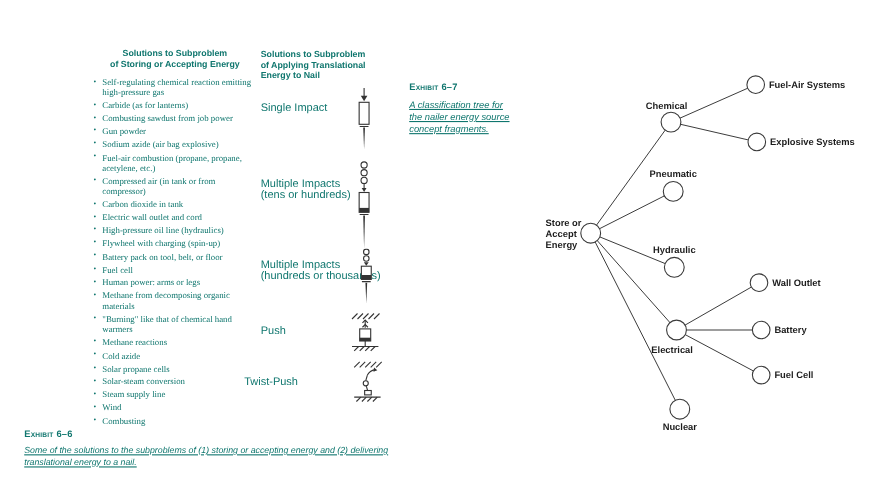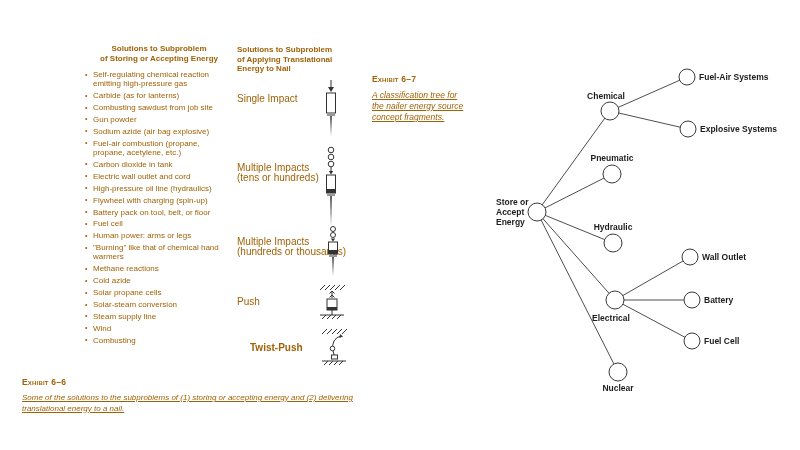--- a/index.html
+++ b/index.html
@@ -1,79 +1,81 @@
 <!DOCTYPE html>
 <html><head>
 <meta charset="utf-8">
 <style>
   html,body{margin:0;padding:0;background:#fff;}
   .page{position:relative;width:800px;height:450px;background:#ffffff;
-        font-family:"Liberation Sans",sans-serif;color:#a16207;overflow:hidden;}
+        font-family:"Liberation Sans",sans-serif;color:#0f766e;overflow:hidden;}
 
   
   .left-col{position:absolute;left:85px;top:44px;width:148px;}
   .col-header{font-weight:bold;font-size:8px;line-height:9.5px;}
   .center{text-align:center;}
   .solutions-list{list-style:none;margin:7px 0 0;padding:0;font-size:8px;line-height:9.3px;}
-  .solutions-list li{padding-left:8px;position:relative;margin-bottom:2.6px;}
+  .solutions-list li{padding-left:8px;position:relative;margin-bottom:2.6px;font-family:Liberation Serif, serif;}
   .solutions-list li::before{content:"•";position:absolute;left:0;top:-0.5px;font-size:7px;}
 
   
   .mid-header{position:absolute;left:237px;top:45px;font-weight:bold;font-size:8px;line-height:9.5px;}
   .mi-label{position:absolute;font-size:10px;line-height:9.5px;}
   .mi-1{left:237px;top:94px;}
   .mi-2{left:237px;top:163px;}
   .mi-3{left:237px;top:237px;}
   .mi-4{left:237px;top:297px;}
-  .mi-5{left:250px;top:343px;font-weight:bold;}
+  .mi-5{left:222px;top:343px;}
   .icon{position:absolute;}
   .icon svg{display:block;}
   .ic-1{left:320px;top:80px;}
   .ic-2{left:320px;top:146px;}
   .ic-3{left:322px;top:226px;}
   .ic-4{left:312px;top:283px;}
   .ic-5{left:314px;top:327px;}
 
   
   .ex-label{font-weight:bold;font-size:8.5px;font-variant:small-caps;letter-spacing:.2px;}
   .ex-caption{font-style:italic;font-size:8px;line-height:10.5px;margin-top:6px;text-decoration:underline;}
   .ex67{position:absolute;left:372px;top:74px;width:94px;}
   .ex67 .ex-caption{font-size:8.5px;line-height:11px;}
-  .ex66{position:absolute;left:22px;top:377px;width:352px;}
+  .ex66{position:absolute;left:22px;top:389px;width:352px;}
 
   
   .tree{position:absolute;left:490px;top:55px;}
   .tree line{stroke:#3a3a3a;stroke-width:0.9;}
   .tree circle{fill:#ffffff;stroke:#3a3a3a;stroke-width:1;}
   .tree text{font-family:"Liberation Sans",sans-serif;font-size:8.5px;font-weight:bold;fill:#1c1c1c;}
 </style>
 </head>
 <body>
 
 <div class="page">
 
   <section class="left-col">
     <div class="col-header center">
       <div>Solutions to Subproblem</div>
       <div>of Storing or Accepting Energy</div>
     </div>
     <ul class="solutions-list">
       <li>Self-regulating chemical reaction emitting high-pressure gas</li>
       <li>Carbide (as for lanterns)</li>
-      <li>Combusting sawdust from job site</li>
+      <li>Combusting sawdust from job power</li>
       <li>Gun powder</li>
       <li>Sodium azide (air bag explosive)</li>
       <li>Fuel-air combustion (propane, propane, acetylene, etc.)</li>
+      <li>Compressed air (in tank or from compressor)</li>
       <li>Carbon dioxide in tank</li>
       <li>Electric wall outlet and cord</li>
       <li>High-pressure oil line (hydraulics)</li>
       <li>Flywheel with charging (spin-up)</li>
       <li>Battery pack on tool, belt, or floor</li>
       <li>Fuel cell</li>
       <li>Human power: arms or legs</li>
+      <li>Methane from decomposing organic materials</li>
       <li>"Burning" like that of chemical hand warmers</li>
       <li>Methane reactions</li>
       <li>Cold azide</li>
       <li>Solar propane cells</li>
       <li>Solar-steam conversion</li>
       <li>Steam supply line</li>
       <li>Wind</li>
       <li>Combusting</li>
     </ul>
   </section>

